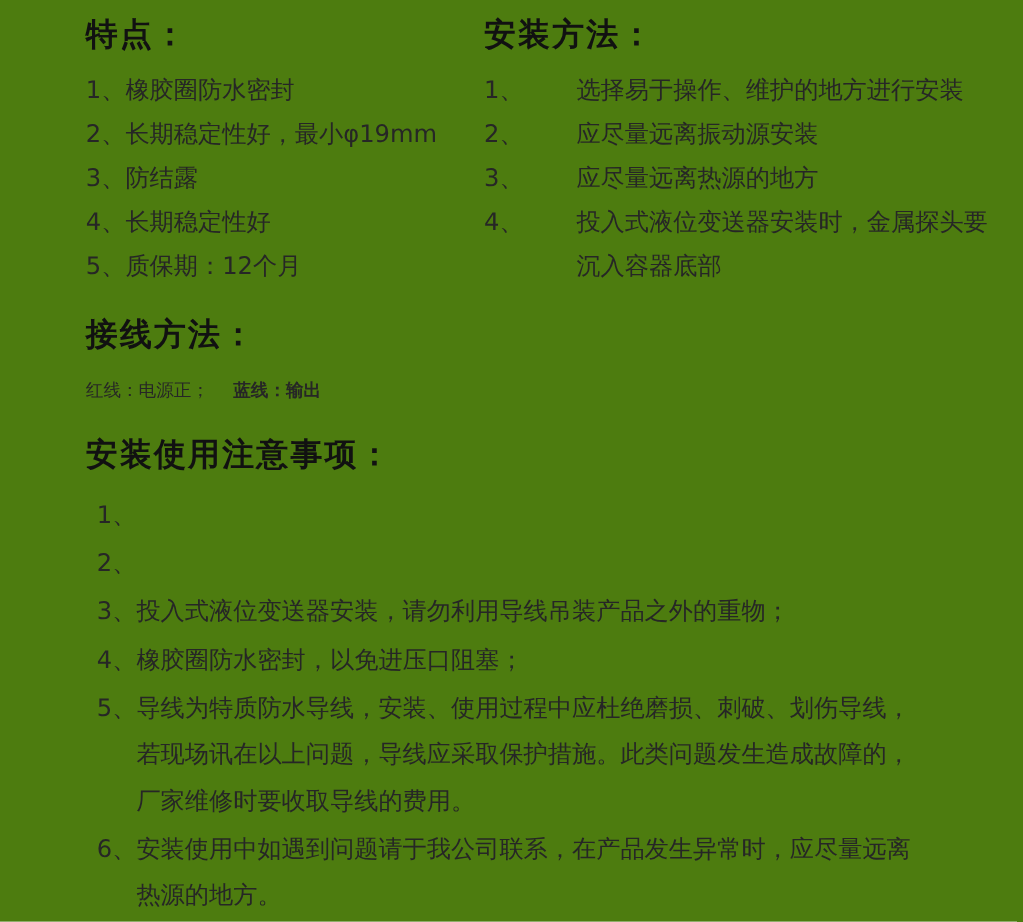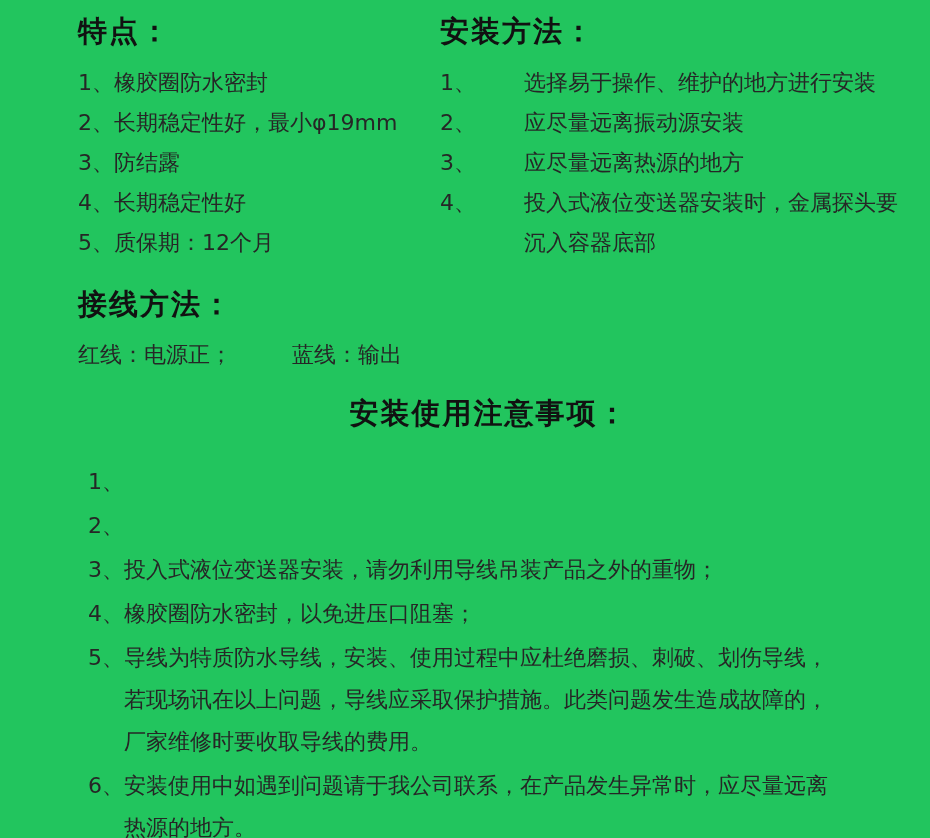--- a/index.html
+++ b/index.html
@@ -5,21 +5,21 @@
   html, body {
     margin: 0;
     padding: 0;
     background: #ffffff;
   }
   .page {
     position: relative;
     width: 930px;
     height: 838px;
     box-sizing: border-box;
-    background: #22c55e;
+    background: #4d7c0f;
     color: #262626;
     font-family: "DejaVu Sans", "Liberation Sans", sans-serif;
     padding: 14px 30px 0 78px;
     overflow: hidden;
   }
   .section-heading {
     font-size: 29px;
     font-weight: bold;
     color: #111111;
     letter-spacing: 2px;
@@ -56,32 +56,32 @@
   }
   .col-right ul.plain-list .txt {
     max-width: 388px;
     margin-left: 48px;
   }
   .wiring-section .section-heading {
     margin-top: 24px;
     margin-bottom: 18px;
   }
   .wiring-line {
-    font-size: 22px;
+    font-size: 16px;
     line-height: 30px;
     margin-bottom: 22px;
     display: flex;
   }
   .wiring-blue {
-    margin-left: 60px;
+    margin-left: 22px;
+    font-weight: bold;
   }
   .notes-section .section-heading {
     margin-top: 26px;
-    margin-bottom: 31px;
-    text-align: center;
+    margin-bottom: 18px;
   }
   ul.notes-list {
     list-style: none;
     margin: 0;
     padding: 0 0 0 10px;
     font-size: 22px;
   }
   ul.notes-list li {
     display: flex;
     line-height: 42px;

